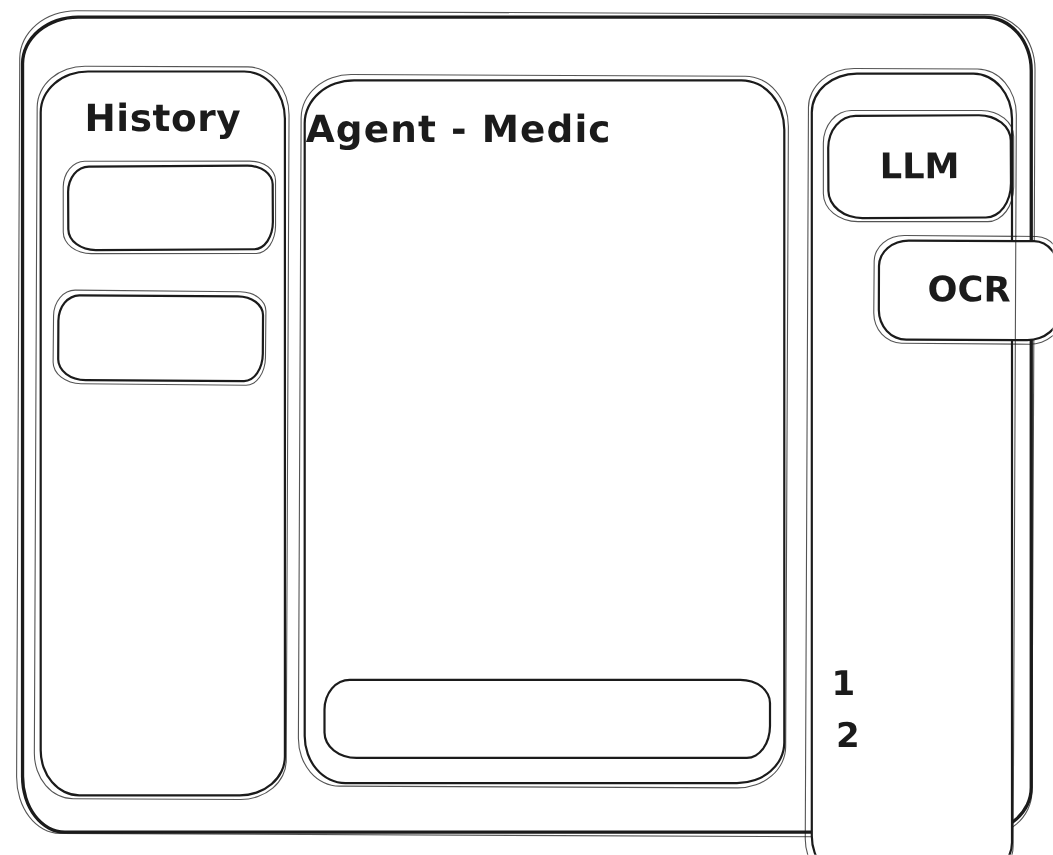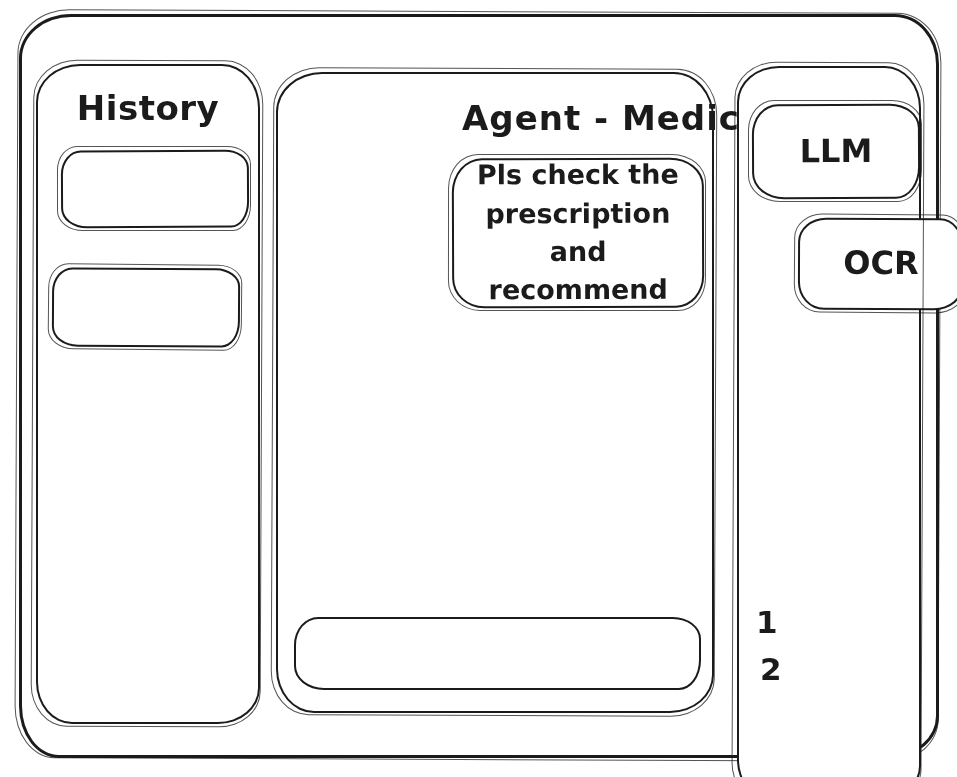--- a/index.html
+++ b/index.html
@@ -27,21 +27,21 @@
     text-align:center;font-size:34px;font-weight:600;letter-spacing:.5px;}
   .hist-item{background:#ffffff;border:2.6px solid #1b1b1b;position:absolute;
     border-radius:20px 24px 18px 26px / 24px 18px 26px 20px;}
   .hist-item.one{left:23px;top:84px;width:188px;height:78px;transform:rotate(-.3deg);}
   .hist-item.two{left:14px;top:202px;width:188px;height:79px;transform:rotate(.3deg);}
 
   
   .chat-panel{left:276px;top:72px;width:438px;height:641px;
     border-radius:46px 40px 44px 38px / 40px 46px 38px 44px;}
   .chat-title{position:absolute;left:0;top:24px;width:100%;
-    text-align:right;font-size:34px;font-weight:600;letter-spacing:1px;margin-left:28px;}
+    text-align:left;font-size:34px;font-weight:600;letter-spacing:1px;}
   .bubble{position:absolute;border:2.7px solid #1b1b1b;background:#fff;
     display:flex;align-items:center;justify-content:center;text-align:center;
     font-size:27px;font-weight:600;line-height:1.42;padding:8px 10px;}
   .bubble.user{left:174px;top:84px;width:252px;height:150px;
     border-radius:30px 34px 28px 32px / 34px 28px 32px 30px;transform:rotate(-.2deg);}
   .bubble.assistant{left:8px;top:264px;width:262px;height:224px;
     border-radius:40px 34px 38px 32px / 34px 40px 32px 38px;transform:rotate(.15deg);}
   .chat-input{position:absolute;left:16px;top:543px;width:407px;height:73px;
     border:2.8px solid #1b1b1b;background:#fff;outline:none;
     border-radius:24px 28px 22px 30px / 28px 22px 30px 24px;
@@ -73,21 +73,20 @@
   <div class="sk frame dbl"></div>
 
   <div class="sk history-panel dbl">
     <div class="history-title">History</div>
     <div class="hist-item one dbl"></div>
     <div class="hist-item two dbl"></div>
   </div>
 
   <div class="sk chat-panel dbl">
     <div class="chat-title">Agent - Medic</div>
-    <div class="bubble user dbl">Pls check the prescription and recommend</div>
     <input class="chat-input" type="text" placeholder="" style="">
   </div>
 
   <div class="sk tools-panel dbl">
     <div class="tool-btn btn-llm dbl">LLM</div>
     <div class="tool-btn btn-ocr dbl">OCR</div>
     <div class="doc-item doc-1">1</div>
     <div class="doc-item doc-2">2</div>
   </div>
 

